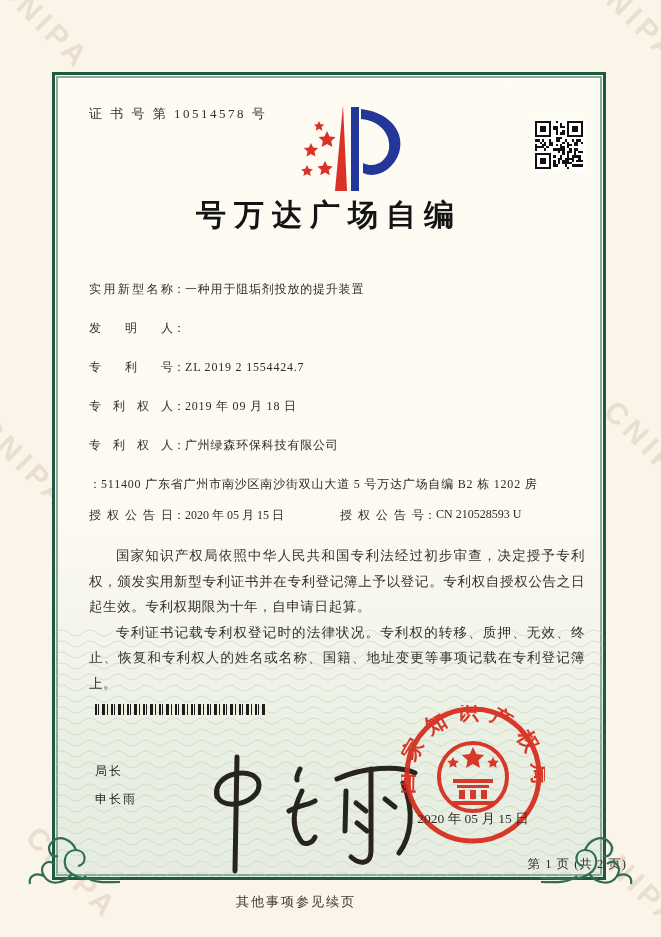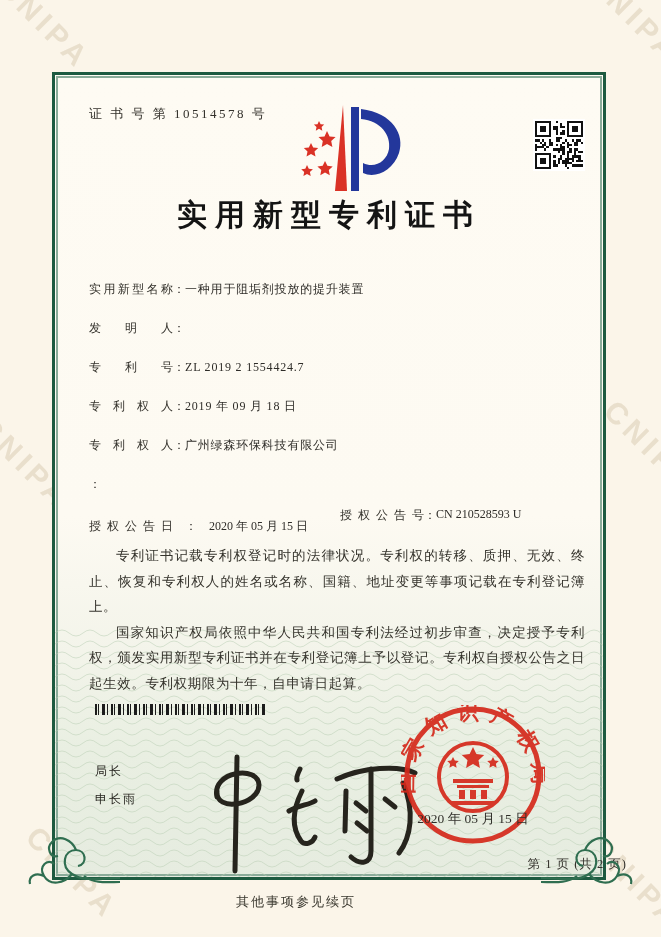--- a/index.html
+++ b/index.html
@@ -55,21 +55,21 @@
   .fields{position:absolute;left:34px;top:204px;width:492px;font-size:12px;}
   .frow{display:flex;margin-bottom:18px;line-height:21px;}
   .flabel{
     display:inline-block;width:84px;flex:0 0 84px;
     text-align:justify;text-align-last:justify;
     color:#33312b;
   }
   .fcolon{flex:0 0 auto;}
   .fvalue{flex:1;letter-spacing:0.8px;}
   .grant-row{position:relative;height:21px;margin-bottom:0;}
-  .grant-left{position:absolute;left:0;top:11px;display:flex;gap:12px;}
+  .grant-left{position:absolute;left:0;top:0;display:flex;}
   .grant-right{position:absolute;left:251px;top:0;display:flex;}
   
   .paras{
     position:absolute;left:34px;top:468px;width:496px;
     font-size:13.5px;line-height:25.5px;
     text-align:justify;color:#35332c;
   }
   .paras p{margin:0;text-indent:2em;letter-spacing:0.6px;}
   
   .barcode{
@@ -276,21 +276,21 @@
       <rect x="9" y="19" width="1" height="1" fill="#111"></rect>
       <rect x="13" y="19" width="1" height="1" fill="#111"></rect>
       <rect x="16" y="19" width="1" height="1" fill="#111"></rect>
       <rect x="17" y="19" width="1" height="1" fill="#111"></rect>
       <rect x="18" y="19" width="1" height="1" fill="#111"></rect>
       <rect x="19" y="19" width="1" height="1" fill="#111"></rect>
       <rect x="20" y="19" width="1" height="1" fill="#111"></rect>
       <rect x="14" y="20" width="1" height="1" fill="#111"></rect>
     </svg>
 
-  <div class="title">实用新型专利证书</div>
+  <div class="title">号万达广场自编</div>
 
   <div class="fields">
     <div class="frow">
       <span class="flabel">实用新型名称</span>
         <span class="fcolon">：</span>
       <span class="fvalue">一种用于阻垢剂投放的提升装置</span>
     </div>
     <div class="frow">
       <span class="flabel">发明人</span>
         <span class="fcolon">：</span>
@@ -305,38 +305,39 @@
         <span class="fcolon">：</span>
       <span class="fvalue">2019 年 09 月 18 日</span>
     </div>
     <div class="frow">
       <span class="flabel">专利权人</span>
         <span class="fcolon">：</span>
       <span class="fvalue">广州绿森环保科技有限公司</span>
     </div>
     <div class="frow" style="margin-bottom:12px;">
         <span class="fcolon">：</span>
+      <span class="fvalue">511400 广东省广州市南沙区南沙街双山大道 5 号万达广场自编 B2 栋 1202 房</span>
     </div>
     <div class="grant-row">
       <span class="grant-left">
         <span class="flabel">授权公告日</span>
           <span>：</span>
         <span>2020 年 05 月 15 日</span>
       </span>
       <span class="grant-right">
         <span class="flabel">授权公告号</span>
           <span>：</span>
         <span>CN 210528593 U</span>
       </span>
     </div>
   </div>
 
   <div class="paras">
+    <p>国家知识产权局依照中华人民共和国专利法经过初步审查，决定授予专利权，颁发实用新型专利证书并在专利登记簿上予以登记。专利权自授权公告之日起生效。专利权期限为十年，自申请日起算。</p>
     <p>专利证书记载专利权登记时的法律状况。专利权的转移、质押、无效、终止、恢复和专利权人的姓名或名称、国籍、地址变更等事项记载在专利登记簿上。</p>
-    <p>国家知识产权局依照中华人民共和国专利法经过初步审查，决定授予专利权，颁发实用新型专利证书并在专利登记簿上予以登记。专利权自授权公告之日起生效。专利权期限为十年，自申请日起算。</p>
   </div>
 
   <div class="barcode"></div>
 
   <div class="signoff">
     <div>局长</div>
     <div>申长雨</div>
   </div>
 
   <svg class="signature" width="218" height="150" viewBox="0 0 218 150">

